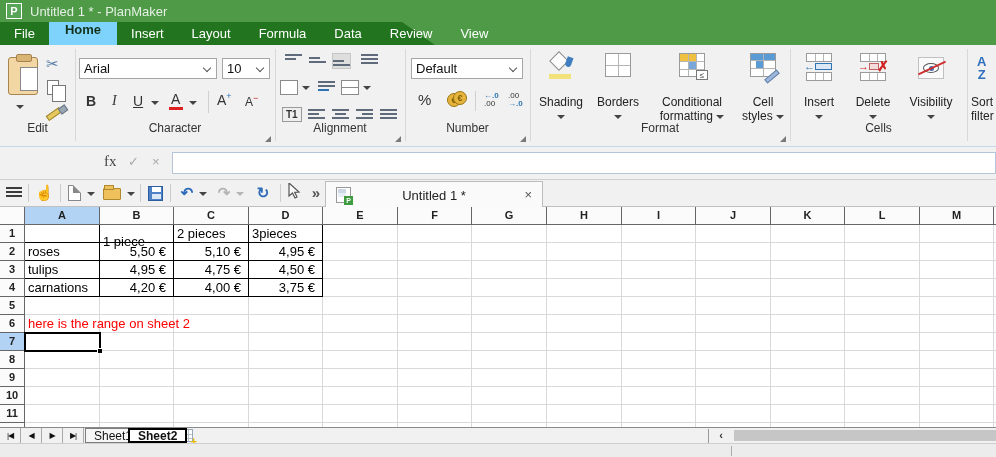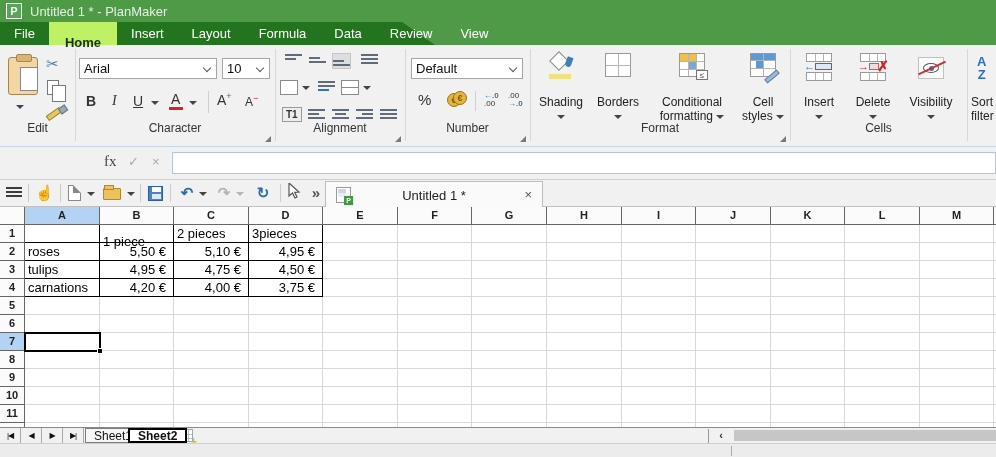--- a/index.html
+++ b/index.html
@@ -12,21 +12,21 @@
   .app-badge { position:absolute; left:6px; top:3px; width:16px; height:16px; background:#57a657;
     border:1px solid #fff; color:#fff; font-size:11px; font-weight:bold; text-align:center; line-height:14px; }
   .title-text { position:absolute; left:30px; top:4px; font-size:13px; color:rgba(255,255,255,.85); }
 
   
   .menubar { position:absolute; left:0; top:22px; width:996px; height:23px; background:#23741f; }
   .menubar .light-wedge { position:absolute; left:402px; top:0; right:0; bottom:0; background:#4e9a47;
     clip-path:polygon(0 0,100% 0,100% 100%,33px 100%); }
   .menu-tabs { position:absolute; left:0; top:0; height:23px; display:flex; z-index:2; }
   .menu-tab { height:23px; padding:4px 14px 0 14px; font-size:13px; color:#fff; cursor:default; }
-  .menu-tab.active { background:#bef264; color:#14331a; font-weight:bold; padding:13px 16px 0 16px; }
+  .menu-tab.active { background:#7dd3fc; color:#14331a; font-weight:bold; padding:0 16px 0 16px; }
 
   
   .ribbon { position:absolute; left:0; top:45px; width:996px; height:102px; background:#f1f1f1;
     border-bottom:1px solid #c5d7eb; }
   .rgroup { position:absolute; top:0; height:101px; }
   .rgsep { position:absolute; top:4px; height:92px; width:1px; background:#d8d8d8; }
   .rglabel { position:absolute; bottom:11px; left:0; right:0; text-align:center; font-size:12px; color:#333; }
   .launcher { position:absolute; right:4px; bottom:4px; width:0; height:0;
     border-left:6px solid transparent; border-bottom:6px solid #7a7a7a; }
   .dd { display:inline-block; width:0; height:0; border-left:4px solid transparent;
@@ -672,20 +672,21 @@
       <div class="celltxt right" style="left: 174px; top: 36px; width: 75px; height: 18px; padding-right: 8px;">5,10 €</div>
       <div class="celltxt right" style="left: 249px; top: 36px; width: 74px; height: 18px; padding-right: 8px;">4,95 €</div>
       <div class="celltxt" style="left: 25px; top: 54px; width: 75px; height: 18px; padding-left: 3px;">tulips</div>
       <div class="celltxt right" style="left: 100px; top: 54px; width: 74px; height: 18px; padding-right: 8px;">4,95 €</div>
       <div class="celltxt right" style="left: 174px; top: 54px; width: 75px; height: 18px; padding-right: 8px;">4,75 €</div>
       <div class="celltxt right" style="left: 249px; top: 54px; width: 74px; height: 18px; padding-right: 8px;">4,50 €</div>
       <div class="celltxt" style="left: 25px; top: 72px; width: 75px; height: 18px; padding-left: 3px;">carnations</div>
       <div class="celltxt right" style="left: 100px; top: 72px; width: 74px; height: 18px; padding-right: 8px;">4,20 €</div>
       <div class="celltxt right" style="left: 174px; top: 72px; width: 75px; height: 18px; padding-right: 8px;">4,00 €</div>
       <div class="celltxt right" style="left: 249px; top: 72px; width: 74px; height: 18px; padding-right: 8px;">3,75 €</div>
+      <div class="celltxt note" style="left: 25px; top: 108px; width: 300px; height: 18px; padding-left: 3px; color: rgb(255, 0, 0);">here is the range on sheet 2</div>
       <div class="sel-rect" style="left: 24px; top: 125px; width: 77px; height: 20px;">
         <div class="sel-handle"></div>
       </div>
     </div>
 
   <div class="tabbar">
     <div class="nav-btn" style="left:0">|◀</div>
     <div class="nav-btn" style="left:21px">◀</div>
     <div class="nav-btn" style="left:42px">▶</div>
     <div class="nav-btn" style="left:63px">▶|</div>

